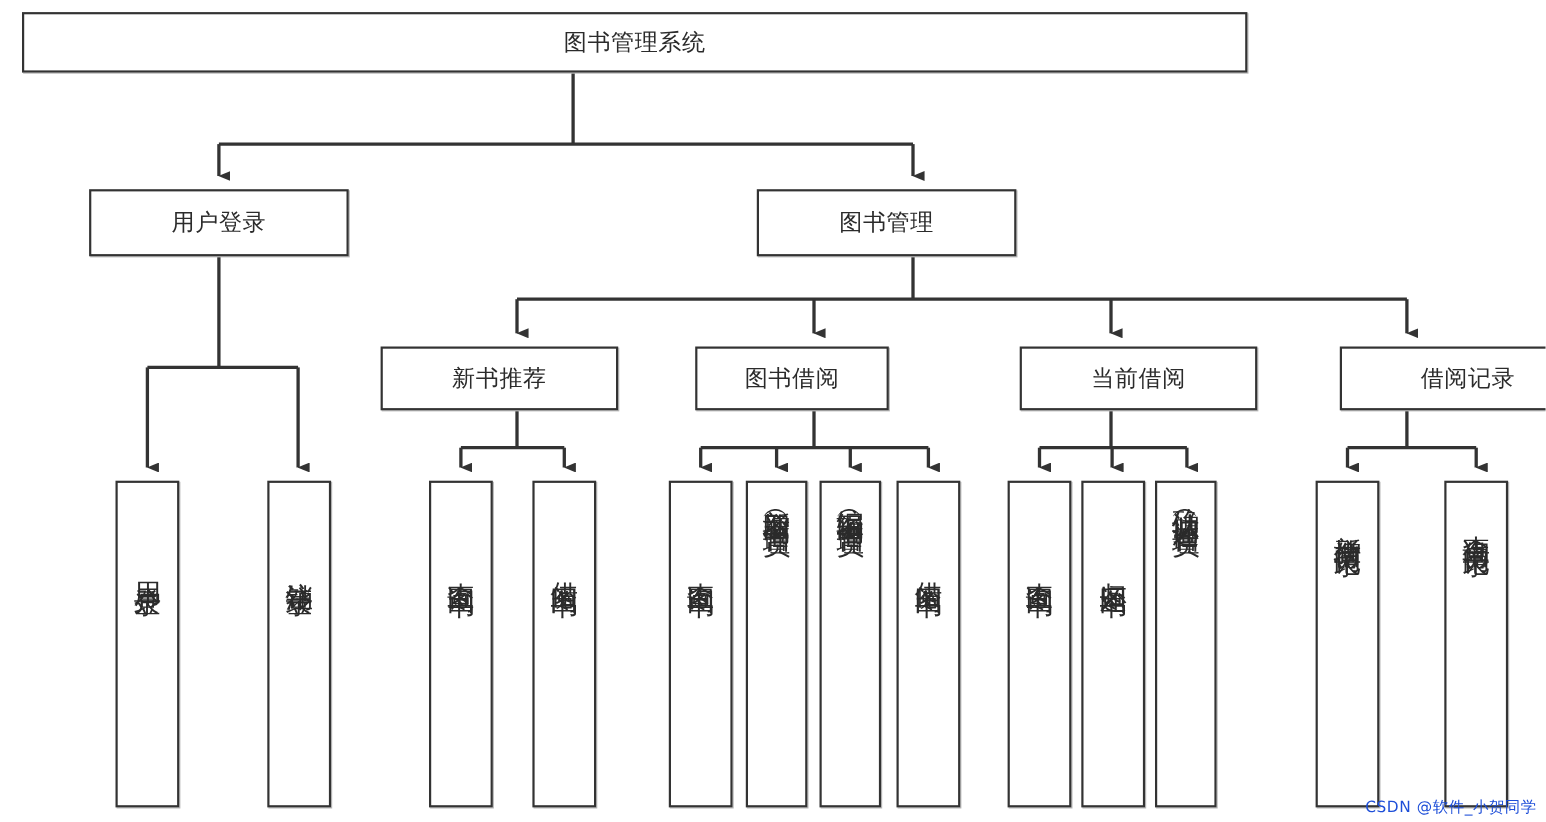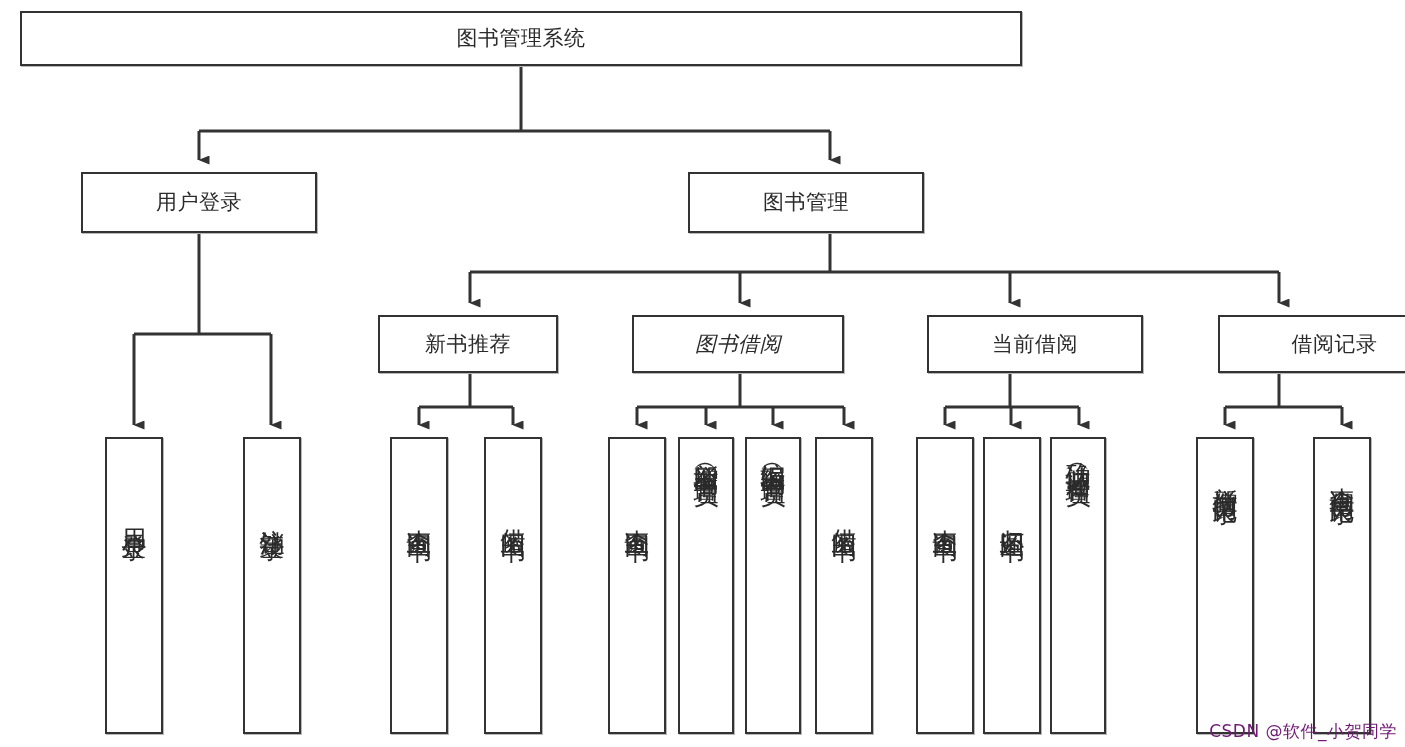--- a/index.html
+++ b/index.html
@@ -60,22 +60,22 @@
     letter-spacing: 3px;
     line-height: 1;
   }
   .node.vert.tall-text {
     align-items: flex-start;
   }
   #watermark {
     position: absolute;
     right: 8px;
     bottom: 4px;
-    font-size: 17px;
-    color: #701a75;
+    font-size: 14px;
+    color: #1d4ed8;
     letter-spacing: 0.5px;
     z-index: 5;
     user-select: none;
   }
 </style>
 </head>
 <body>
 
 <div id="diagram-root">
 
@@ -123,35 +123,35 @@
       <path d="M1011,407 L1011,425" marker-end="url(#arrowhead)"></path>
       <path d="M1079,407 L1079,425" marker-end="url(#arrowhead)"></path>
 
       <path d="M1279,373 L1279,407"></path>
       <path d="M1225,407 L1342,407"></path>
       <path d="M1225,407 L1225,425" marker-end="url(#arrowhead)"></path>
       <path d="M1342,407 L1342,425" marker-end="url(#arrowhead)"></path>
     </g>
   </svg>
 
-  <div class="node horiz" style="left:20px; top:11px; width:1002px; height:55px;">
+  <div class="node horiz" style="left:20px; top:11px; width:1114px; height:55px;">
     <span class="label">图书管理系统</span>
   </div>
 
   <div class="node horiz" style="left:81px; top:172px; width:236px; height:61px;">
     <span class="label">用户登录</span>
   </div>
   <div class="node horiz" style="left:688px; top:172px; width:236px; height:61px;">
     <span class="label">图书管理</span>
   </div>
 
-  <div class="node horiz" style="left:378px; top:315px; width:180px; height:58px;">
+  <div class="node horiz" style="left:346px; top:315px; width:216px; height:58px;">
     <span class="label">新书推荐</span>
   </div>
-  <div class="node horiz" style="left:632px; top:315px; width:212px; height:58px;font-style:italic;">
+  <div class="node horiz" style="left:632px; top:315px; width:176px; height:58px;">
     <span class="label">图书借阅</span>
   </div>
   <div class="node horiz" style="left:902px; top:315px; width:216px; height:58px;margin-left:25px;">
     <span class="label">当前借阅</span>
   </div>
   <div class="node horiz" style="left:1218px; top:315px; width:202px; height:58px;padding-left:31px;">
     <span class="label">借阅记录</span>
   </div>
 
   <div class="node vert" style="left:105px; top:437px; width:58px; height:297px; padding-top:70px;">

